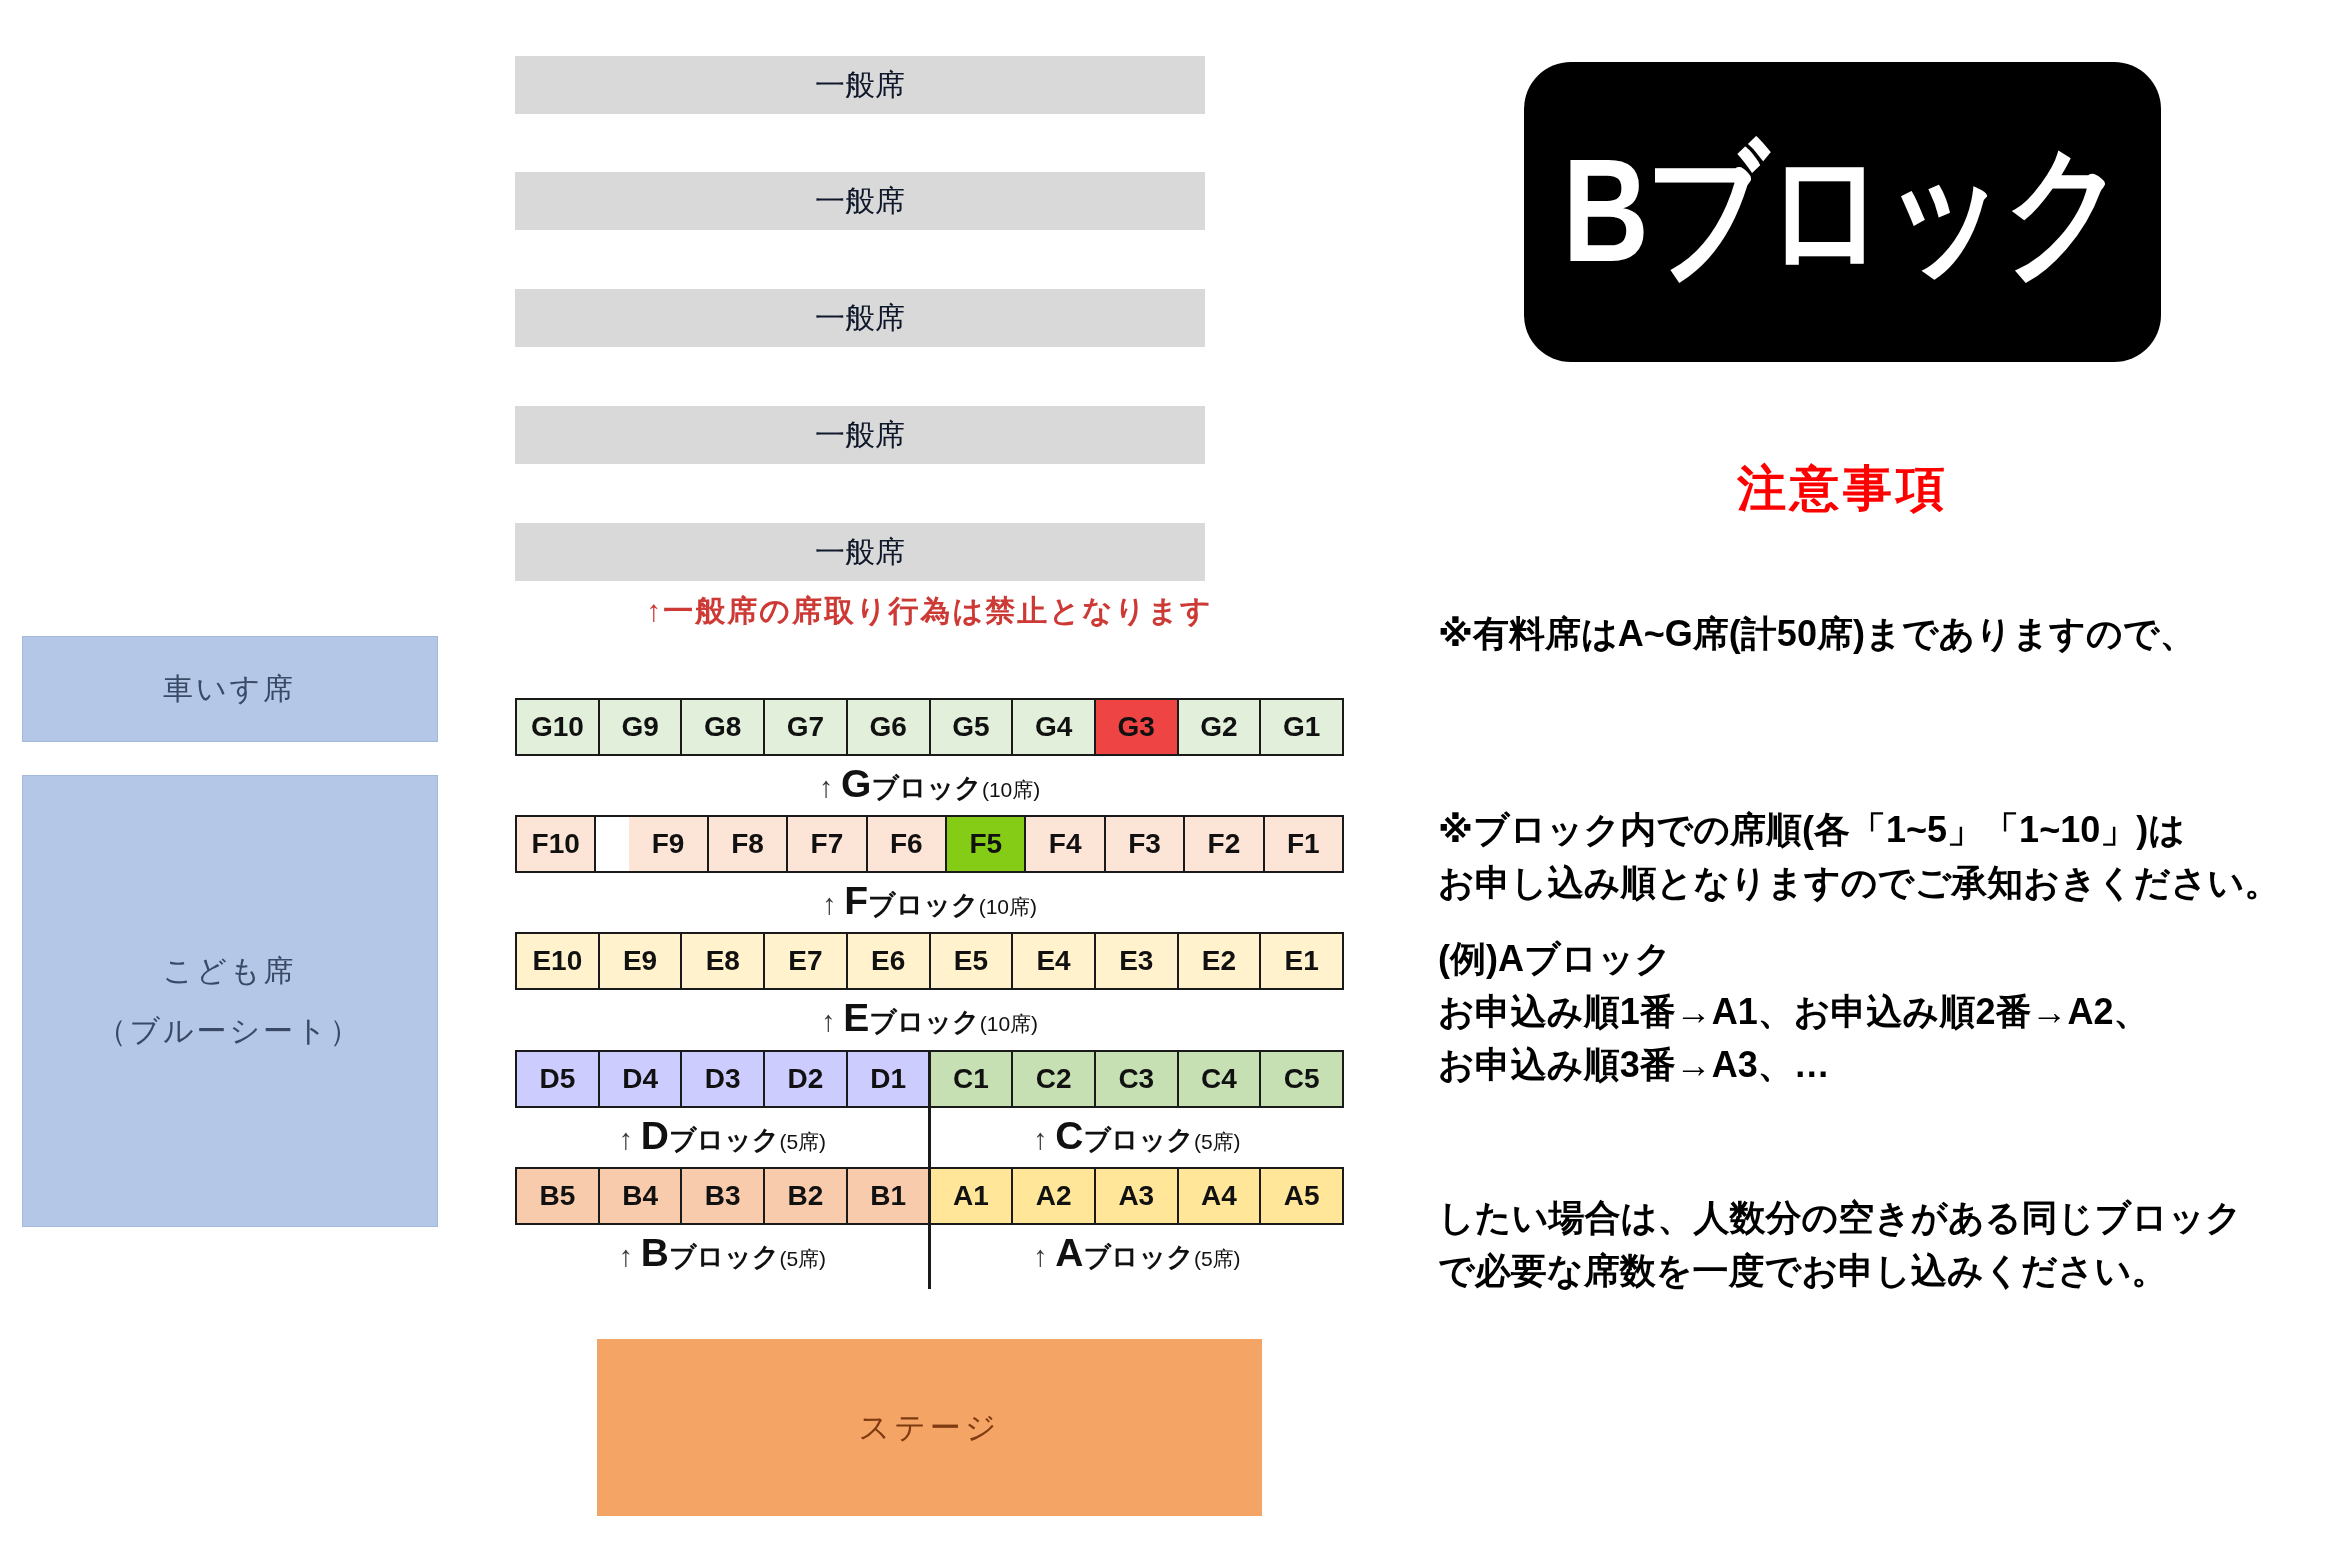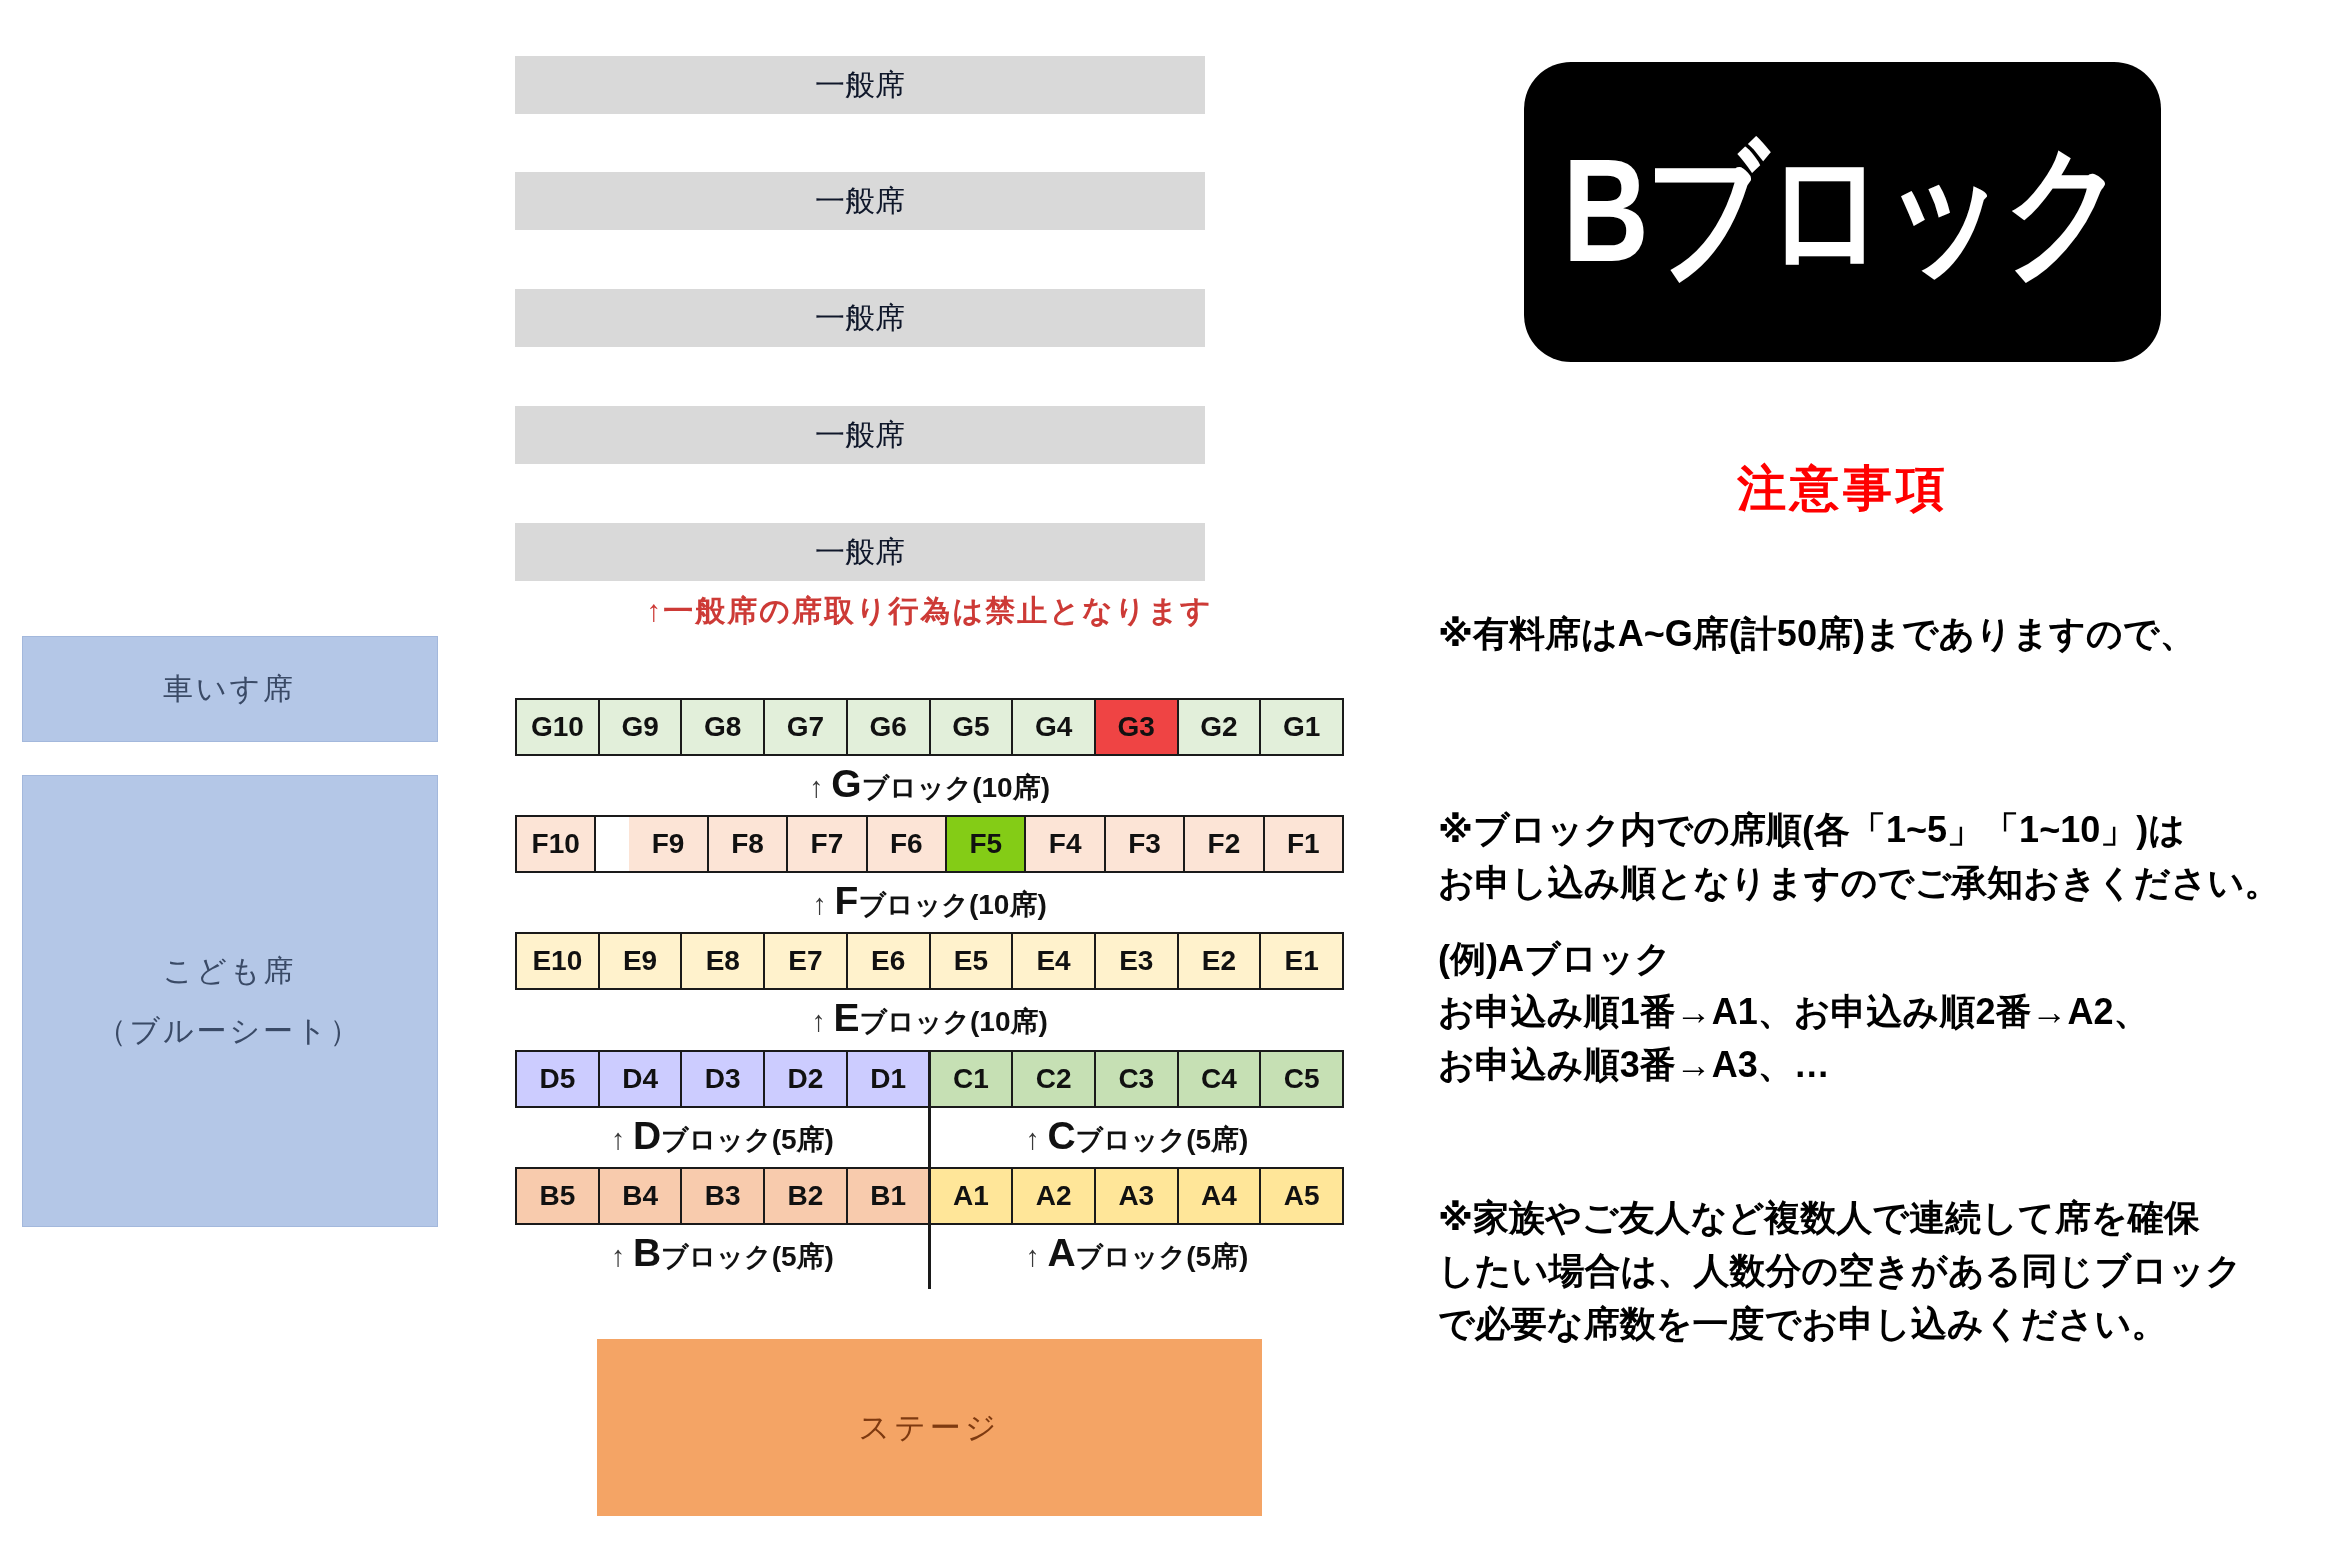--- a/index.html
+++ b/index.html
@@ -30,21 +30,21 @@
   }
   .seat-cell:last-child{border-right:none;}
   .captions{display:flex;margin-top:5.9px;height:45px;}
   .caption{
     display:flex;align-items:baseline;justify-content:center;
     color:#111;white-space:nowrap;
   }
   .cap-arrow{font-size:29px;color:#3a3a3a;margin-right:7.8px;font-weight:normal;}
   .cap-letter{font-size:39px;font-weight:bold;}
   .cap-word{font-size:27px;font-weight:bold;}
-  .cap-capacity{font-size:28px;font-weight:bold;}
+  .cap-capacity{font-size:21px;font-weight:normal;}
   .divider{
     position:absolute;left:928px;top:1050px;width:2.9px;height:239px;background:#1a1a1a;
   }
   
   .zone{
     position:absolute;left:21.5px;width:416px;background:#b4c7e7;
     display:flex;flex-direction:column;align-items:center;justify-content:center;
     color:#3a4a66;font-size:30px;letter-spacing:2.9px;
     border:1px solid #a3b8dc;box-sizing:border-box;
   }
@@ -242,17 +242,16 @@
 <div class="note" id="note-1">
   <div>※ブロック内での席順(各「1~5」「1~10」)は</div>
   <div>お申し込み順となりますのでご承知おきください。</div>
 </div>
 <div class="note" id="note-2">
   <div>(例)Aブロック</div>
   <div>お申込み順1番→A1、お申込み順2番→A2、</div>
   <div>お申込み順3番→A3、…</div>
 </div>
 <div class="note" id="note-3">
-  <div>※家族やご友人など複数人で連続して席を確保</div>
   <div>したい場合は、人数分の空きがある同じブロック</div>
   <div>で必要な席数を一度でお申し込みください。</div>
 </div>
 
 
 </body></html>

